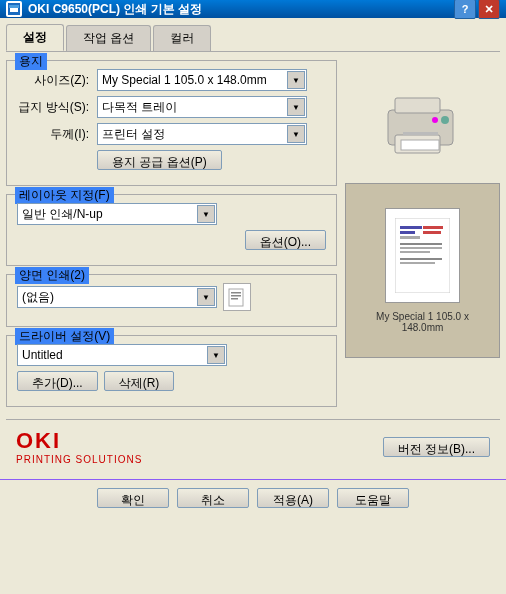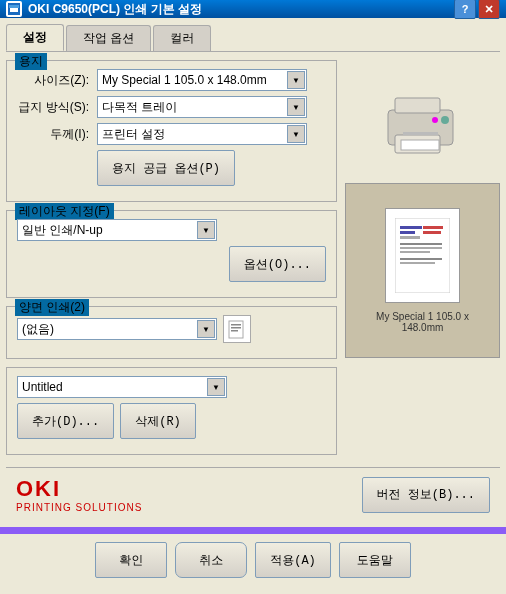--- a/index.html
+++ b/index.html
@@ -30,53 +30,53 @@
       background: #d4d0c8; margin-right: 2px; border-radius: 3px 3px 0 0;
       cursor: pointer; color: #000;
     }
     .tab.active { background: #ece9d8; border-bottom: 1px solid #ece9d8; font-weight: bold; z-index: 1; }
     .section {
       border: 1px solid #aaa; padding: 8px 10px 10px 10px;
       margin-bottom: 8px; position: relative; background: #ece9d8;
     }
     .section-legend {
       position: absolute; top: -8px; left: 8px;
-      background: #0369a1; padding: 0 4px; font-size: 12px; color: #000;
+      background: #3b82f6; padding: 0 4px; font-size: 12px; color: #000;
     }
     .form-row { display: flex; align-items: center; margin-bottom: 5px; }
     .form-label { width: 72px; text-align: right; margin-right: 8px; color: #000; white-space: nowrap; }
     .select-wrapper { flex: 1; max-width: 210px; position: relative; }
     select {
       width: 100%; padding: 2px 4px; border: 1px solid #7f9db9;
       background: white; appearance: none; -webkit-appearance: none;
       font-size: 12px; height: 22px; padding-right: 20px;
     }
     .select-arrow {
       position: absolute; right: 2px; top: 50%; transform: translateY(-50%);
       width: 18px; height: 18px; background: #d4d0c8;
       border: 1px solid #7f9db9; display: flex; align-items: center; justify-content: center;
       pointer-events: none; font-size: 8px;
     }
     .btn {
       padding: 3px 14px; background: linear-gradient(to bottom, #f0ede0, #d4d0c8);
       border: 1px solid #7f9db9; border-radius: 2px; cursor: pointer;
-      font-size: 12px; height: 36px; white-space: nowrap; font-family: Liberation Mono, monospace;
+      font-size: 12px; height: 20px; white-space: nowrap;
     }
     .main-area { display: flex; gap: 8px; }
     .left-panels { flex: 1; }
     .duplex-icon {
       width: 28px; height: 28px; border: 1px solid #aaa; background: white;
       display: flex; align-items: center; justify-content: center; font-size: 16px; margin-left: 6px;
     }
     .bottom-bar { display: flex; align-items: center; padding: 8px 10px; border-top: 1px solid #aaa; margin-top: 4px; }
     .oki-logo { display: flex; flex-direction: column; }
     .oki-text { font-size: 22px; font-weight: bold; color: #c00; letter-spacing: 2px; }
     .oki-sub { font-size: 10px; color: #c00; letter-spacing: 1px; }
     .bottom-btns { margin-left: auto; display: flex; gap: 18px; }
-    .dialog-footer { display: flex; justify-content: center; gap: 8px; padding: 8px 6px 6px 6px; border-top: 7px solid #8b5cf6; background: #ece9d8; }
+    .dialog-footer { display: flex; justify-content: center; gap: 8px; padding: 8px 6px 6px 6px; border-top: 1px solid #8b5cf6; background: #ece9d8; }
   </style>
 </head>
 <body>
 
 <div class="title-bar">
   <div class="title-bar-icon">
     <svg width="12" height="12" viewBox="0 0 12 12">
         <rect width="12" height="12" fill="#1a6bc0"></rect>
         <rect x="2" y="4" width="8" height="5" fill="white"></rect>
         <rect x="1" y="2" width="10" height="3" fill="#4a9de0"></rect>
@@ -164,20 +164,21 @@
               <rect x="2" y="2" width="14" height="17" fill="white" stroke="#aaa" stroke-width="1"></rect>
               <rect x="4" y="5" width="10" height="1.5" fill="#888"></rect>
               <rect x="4" y="8" width="10" height="1.5" fill="#888"></rect>
               <rect x="4" y="11" width="7" height="1.5" fill="#888"></rect>
             </svg>
           </div>
         </div>
       </div>
 
       <div class="section">
+        <span class="section-legend">드라이버 설정(V)</span>
         <div class="form-row">
           <div class="select-wrapper" style="max-width:210px;">
             <select>
               <option>Untitled</option>
             </select>
             <div class="select-arrow">▼</div>
           </div>
         </div>
         <div class="form-row">
           <button class="btn" style="margin-right:6px;">추가(D)...</button>
@@ -235,16 +236,16 @@
     </div>
     <div class="bottom-btns">
       <button class="btn">버전 정보(B)...</button>
     </div>
   </div>
 
 </div>
 
 <div class="dialog-footer">
   <button class="btn" style="min-width:72px;">확인</button>
-  <button class="btn" style="min-width:72px;border-radius:7px;">취소</button>
+  <button class="btn" style="min-width:72px;">취소</button>
   <button class="btn" style="min-width:72px;">적용(A)</button>
   <button class="btn" style="min-width:72px;">도움말</button>
 </div>
 
 </body></html>

